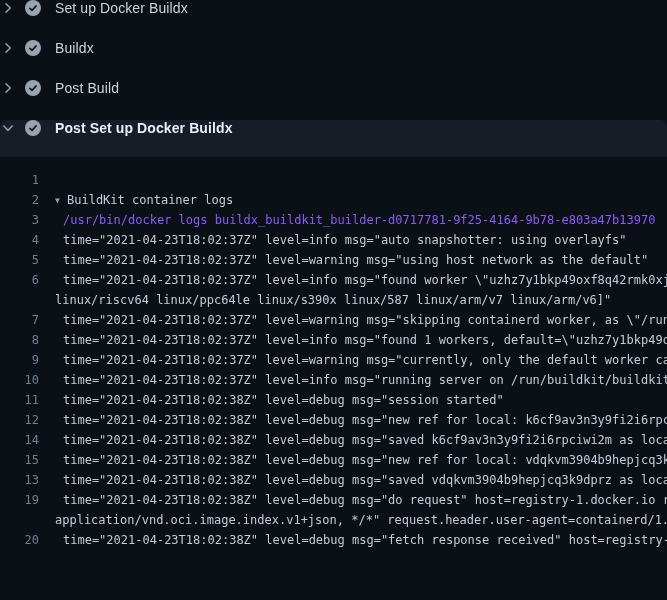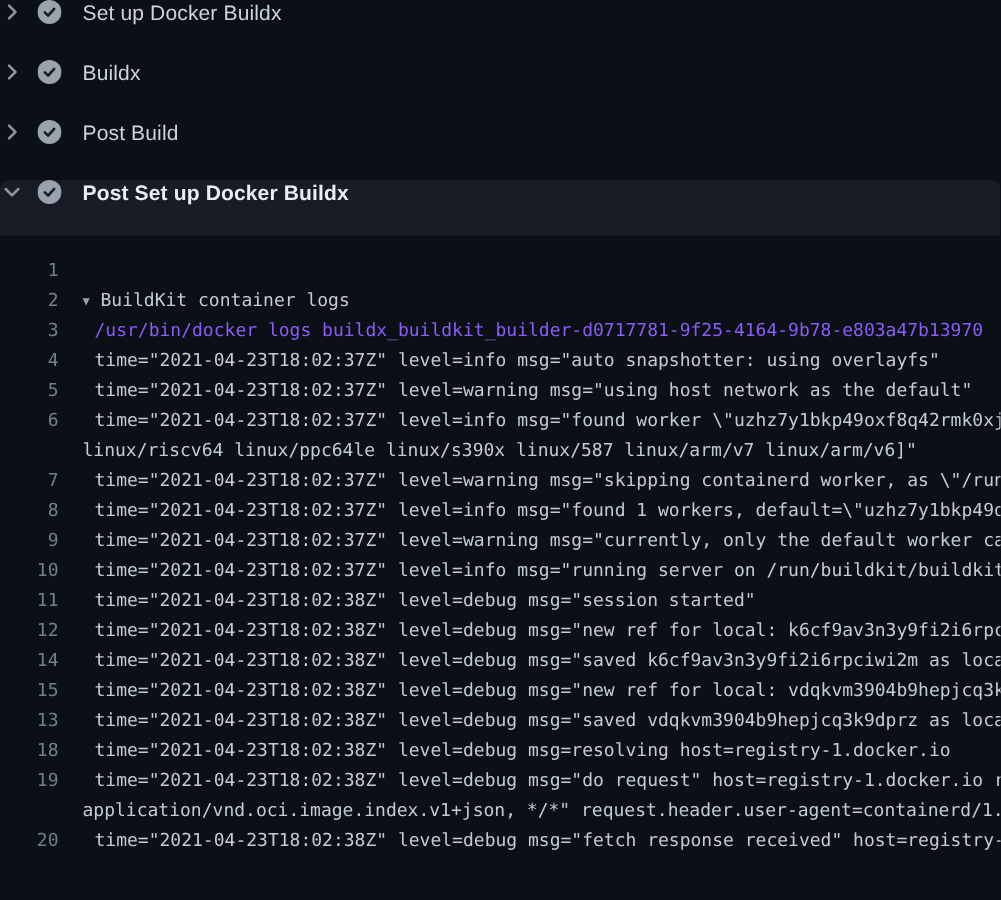--- a/index.html
+++ b/index.html
@@ -182,25 +182,20 @@
     <span class="num">15</span>
     
     <span class="content">time="2021-04-23T18:02:38Z" level=debug msg="new ref for local: vdqkvm3904b9hepjcq3k9</span>
   </div>
     <div class="log-row kind-child">
     <span class="num">13</span>
     
     <span class="content">time="2021-04-23T18:02:38Z" level=debug msg="saved vdqkvm3904b9hepjcq3k9dprz as local</span>
   </div>
     <div class="log-row kind-child">
-    <span class="num">18</span>
-    
-    <span class="content">time="2021-04-23T18:02:38Z" level=debug msg=resolving host=registry-1.docker.io</span>
-  </div>
-    <div class="log-row kind-child">
     <span class="num">19</span>
     
     <span class="content">time="2021-04-23T18:02:38Z" level=debug msg="do request" host=registry-1.docker.io re</span>
   </div>
     <div class="log-row kind-wrap">
     <span class="num"></span>
     
     <span class="content">application/vnd.oci.image.index.v1+json, */*" request.header.user-agent=containerd/1.4.</span>
   </div>
     <div class="log-row kind-child">

